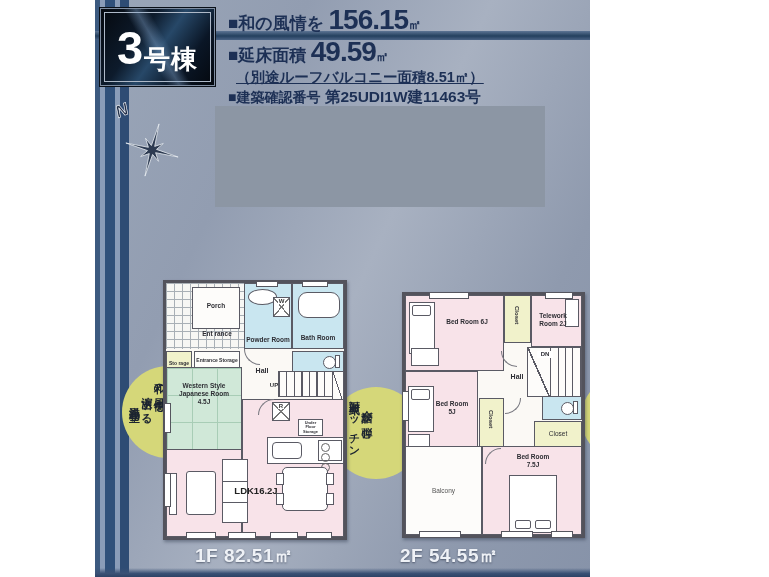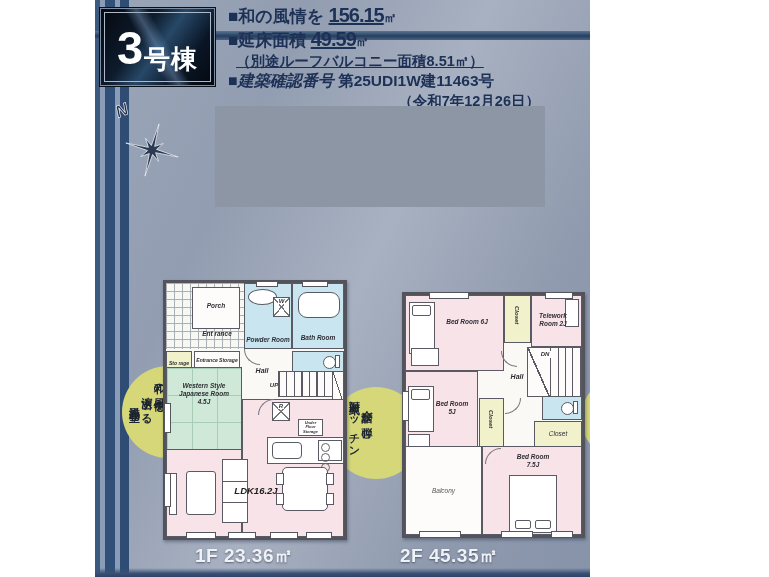--- a/index.html
+++ b/index.html
@@ -23,24 +23,24 @@
     background:linear-gradient(60deg,transparent 42%,rgba(135,170,210,.4) 50%,transparent 58%);}
   .unit-box .txt{position:absolute;inset:0;display:flex;align-items:center;justify-content:center;
     color:#fff;gap:1px;z-index:2;}
   .unit-num{font-size:47px;font-weight:bold;line-height:1;}
   .unit-suf{font-size:26px;font-weight:bold;margin-top:24px;letter-spacing:1px;}
 
   
   .header-list{position:absolute;left:133px;top:4px;width:362px;z-index:2;color:#1d3055;font-weight:bold;}
   .h-row{white-space:nowrap;}
   .h-label{font-size:17px;}
-  .h-value{font-size:20px;letter-spacing:-1px;text-decoration:underline;}
+  .h-value{font-size:28px;letter-spacing:-1px;}
   .h-unit{font-size:13px;}
   .h-note{font-size:14.5px;line-height:19px;padding-left:8px;text-decoration:underline;}
-  .h-cert .h-label{font-size:16px;font-style:italic;}
+  .h-cert .h-label{font-size:14px;}
   .h-cert .h-value2{font-size:15.5px;}
   .h-date{text-align:right;padding-right:50px;font-size:14.5px;}
 
   
   .compass{position:absolute;left:15px;top:98px;width:84px;height:94px;z-index:2;}
 
   
   .redacted{position:absolute;left:120px;top:106px;width:330px;height:101px;background:#8c96a4;z-index:2;}
 
   
@@ -54,21 +54,21 @@
   .callout-left .callout-text span:nth-child(1){margin-top:4px;}
   .callout-left .callout-text span:nth-child(2){margin-top:18px;}
   .callout-left .callout-text span:nth-child(3){margin-top:28px;}
   .callout-right .callout-text{left:18px;top:2px;height:90px;}
   .callout-right .callout-text span:nth-child(1){margin-top:12px;}
   .callout-right .callout-text span:nth-child(2){margin-top:3px;}
   .callout-text span{display:block;}
 
   
   .plan{position:absolute;background:#fbf9f5;border:3px solid #53535c;box-sizing:border-box;
-    box-shadow:1px 2px 3px rgba(30,40,60,.4);z-index:2;font-style:italic;}
+    box-shadow:1px 2px 3px rgba(30,40,60,.4);z-index:2;}
   .plan1{left:68px;top:280px;width:184px;height:260px;}
   .plan2{left:307px;top:292px;width:183px;height:246px;}
   .room{position:absolute;border:1.5px solid #5a5a64;box-sizing:border-box;}
   .noborder{border:none;}
   .pink{background:#f8e3e9;}.cyan{background:#c9e6f0;}.green{background:#d0e8d8;}
   .yellow{background:#f1f2cb;}.white{background:#fdfcfa;}
   .rlabel{position:absolute;font-size:6.5px;color:#2e2e34;text-align:center;line-height:1.2;
     font-weight:bold;z-index:3;}
   .rlabel.big{font-size:9.5px;color:#222;}
   .rlabel.tiny{font-size:5px;}
@@ -300,17 +300,17 @@
     <div class="arc" style="left:80px;top:153px;transform:scaleY(-1);"></div>
 
     <div class="window" style="left:24px;top:-3px;width:40px;height:7px;"></div>
     <div class="window" style="left:140px;top:-3px;width:28px;height:7px;"></div>
     <div class="window" style="left:14px;top:236px;width:42px;height:7px;"></div>
     <div class="window" style="left:96px;top:236px;width:32px;height:7px;"></div>
     <div class="window" style="left:146px;top:236px;width:22px;height:7px;"></div>
     <div class="window" style="left:-3px;top:96px;width:7px;height:30px;"></div>
   </div>
 
-  <div class="area-label" style="left:100px;top:543px;">1F 23.36㎡</div>
-  <div class="area-label" style="left:305px;top:543px;">2F 45.35㎡</div>
+  <div class="area-label" style="left:100px;top:543px;">1F 82.51㎡</div>
+  <div class="area-label" style="left:305px;top:543px;">2F 54.55㎡</div>
 
   <div class="bottom-band"></div>
 </div>
 
 </body></html>

